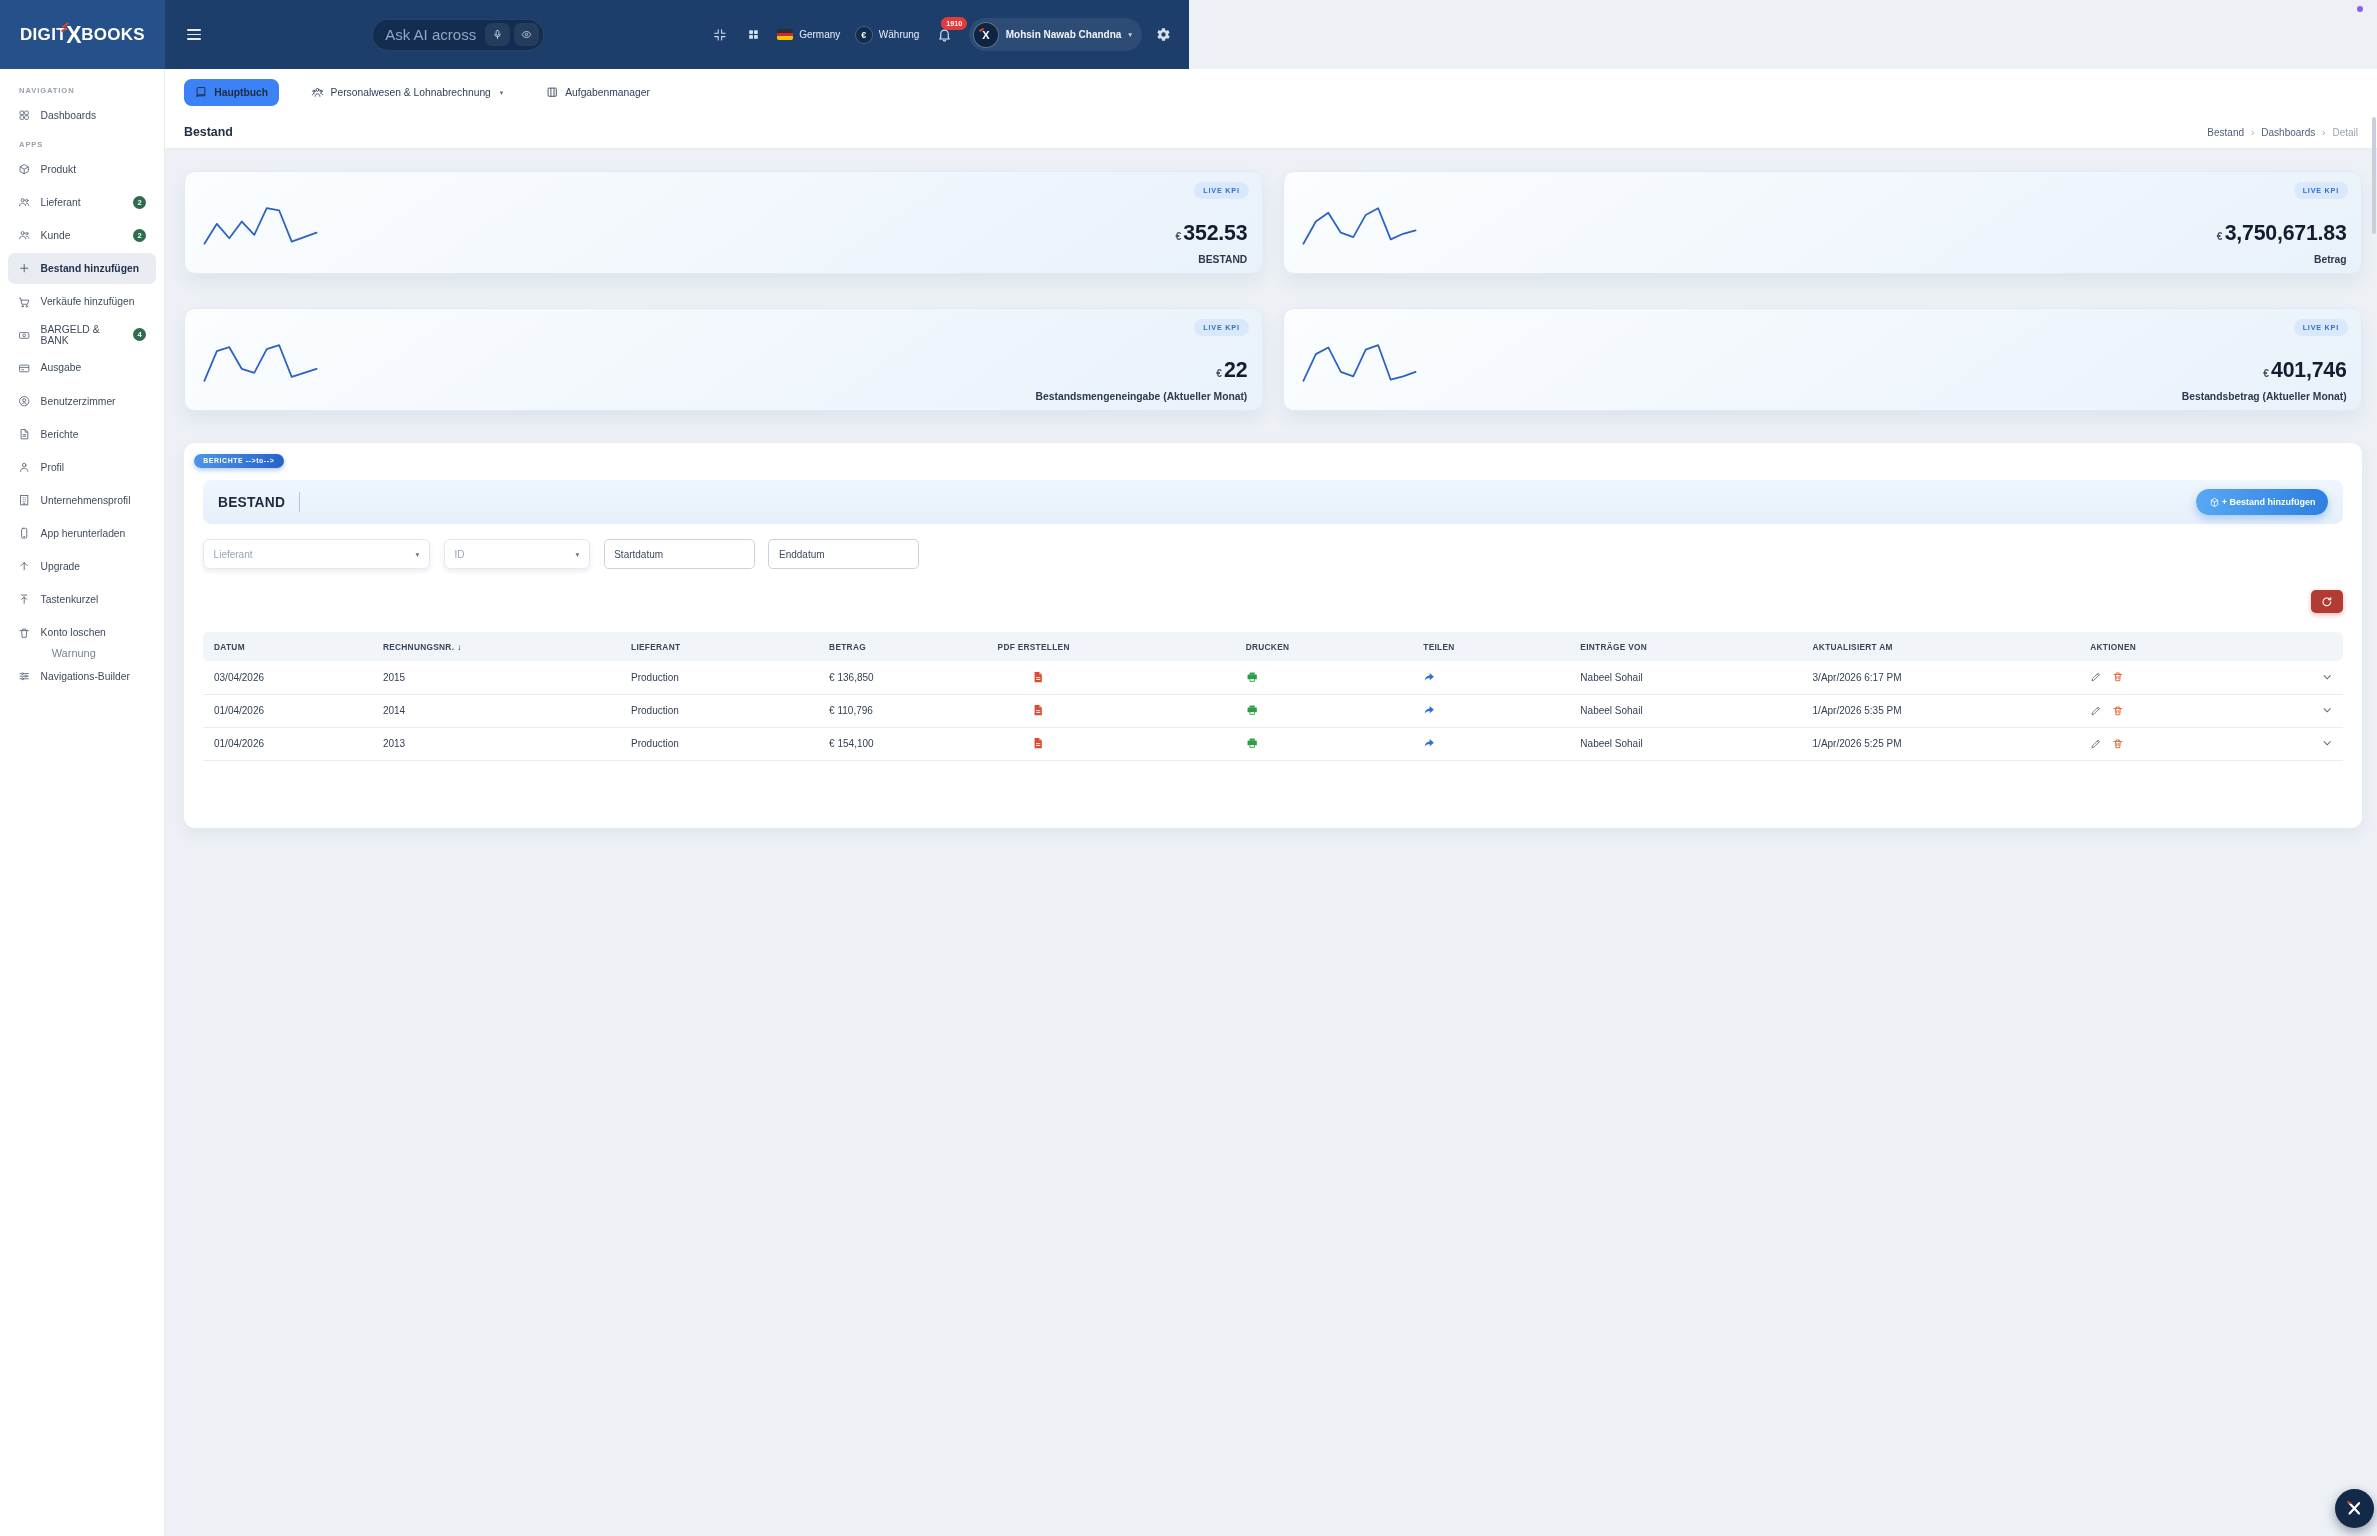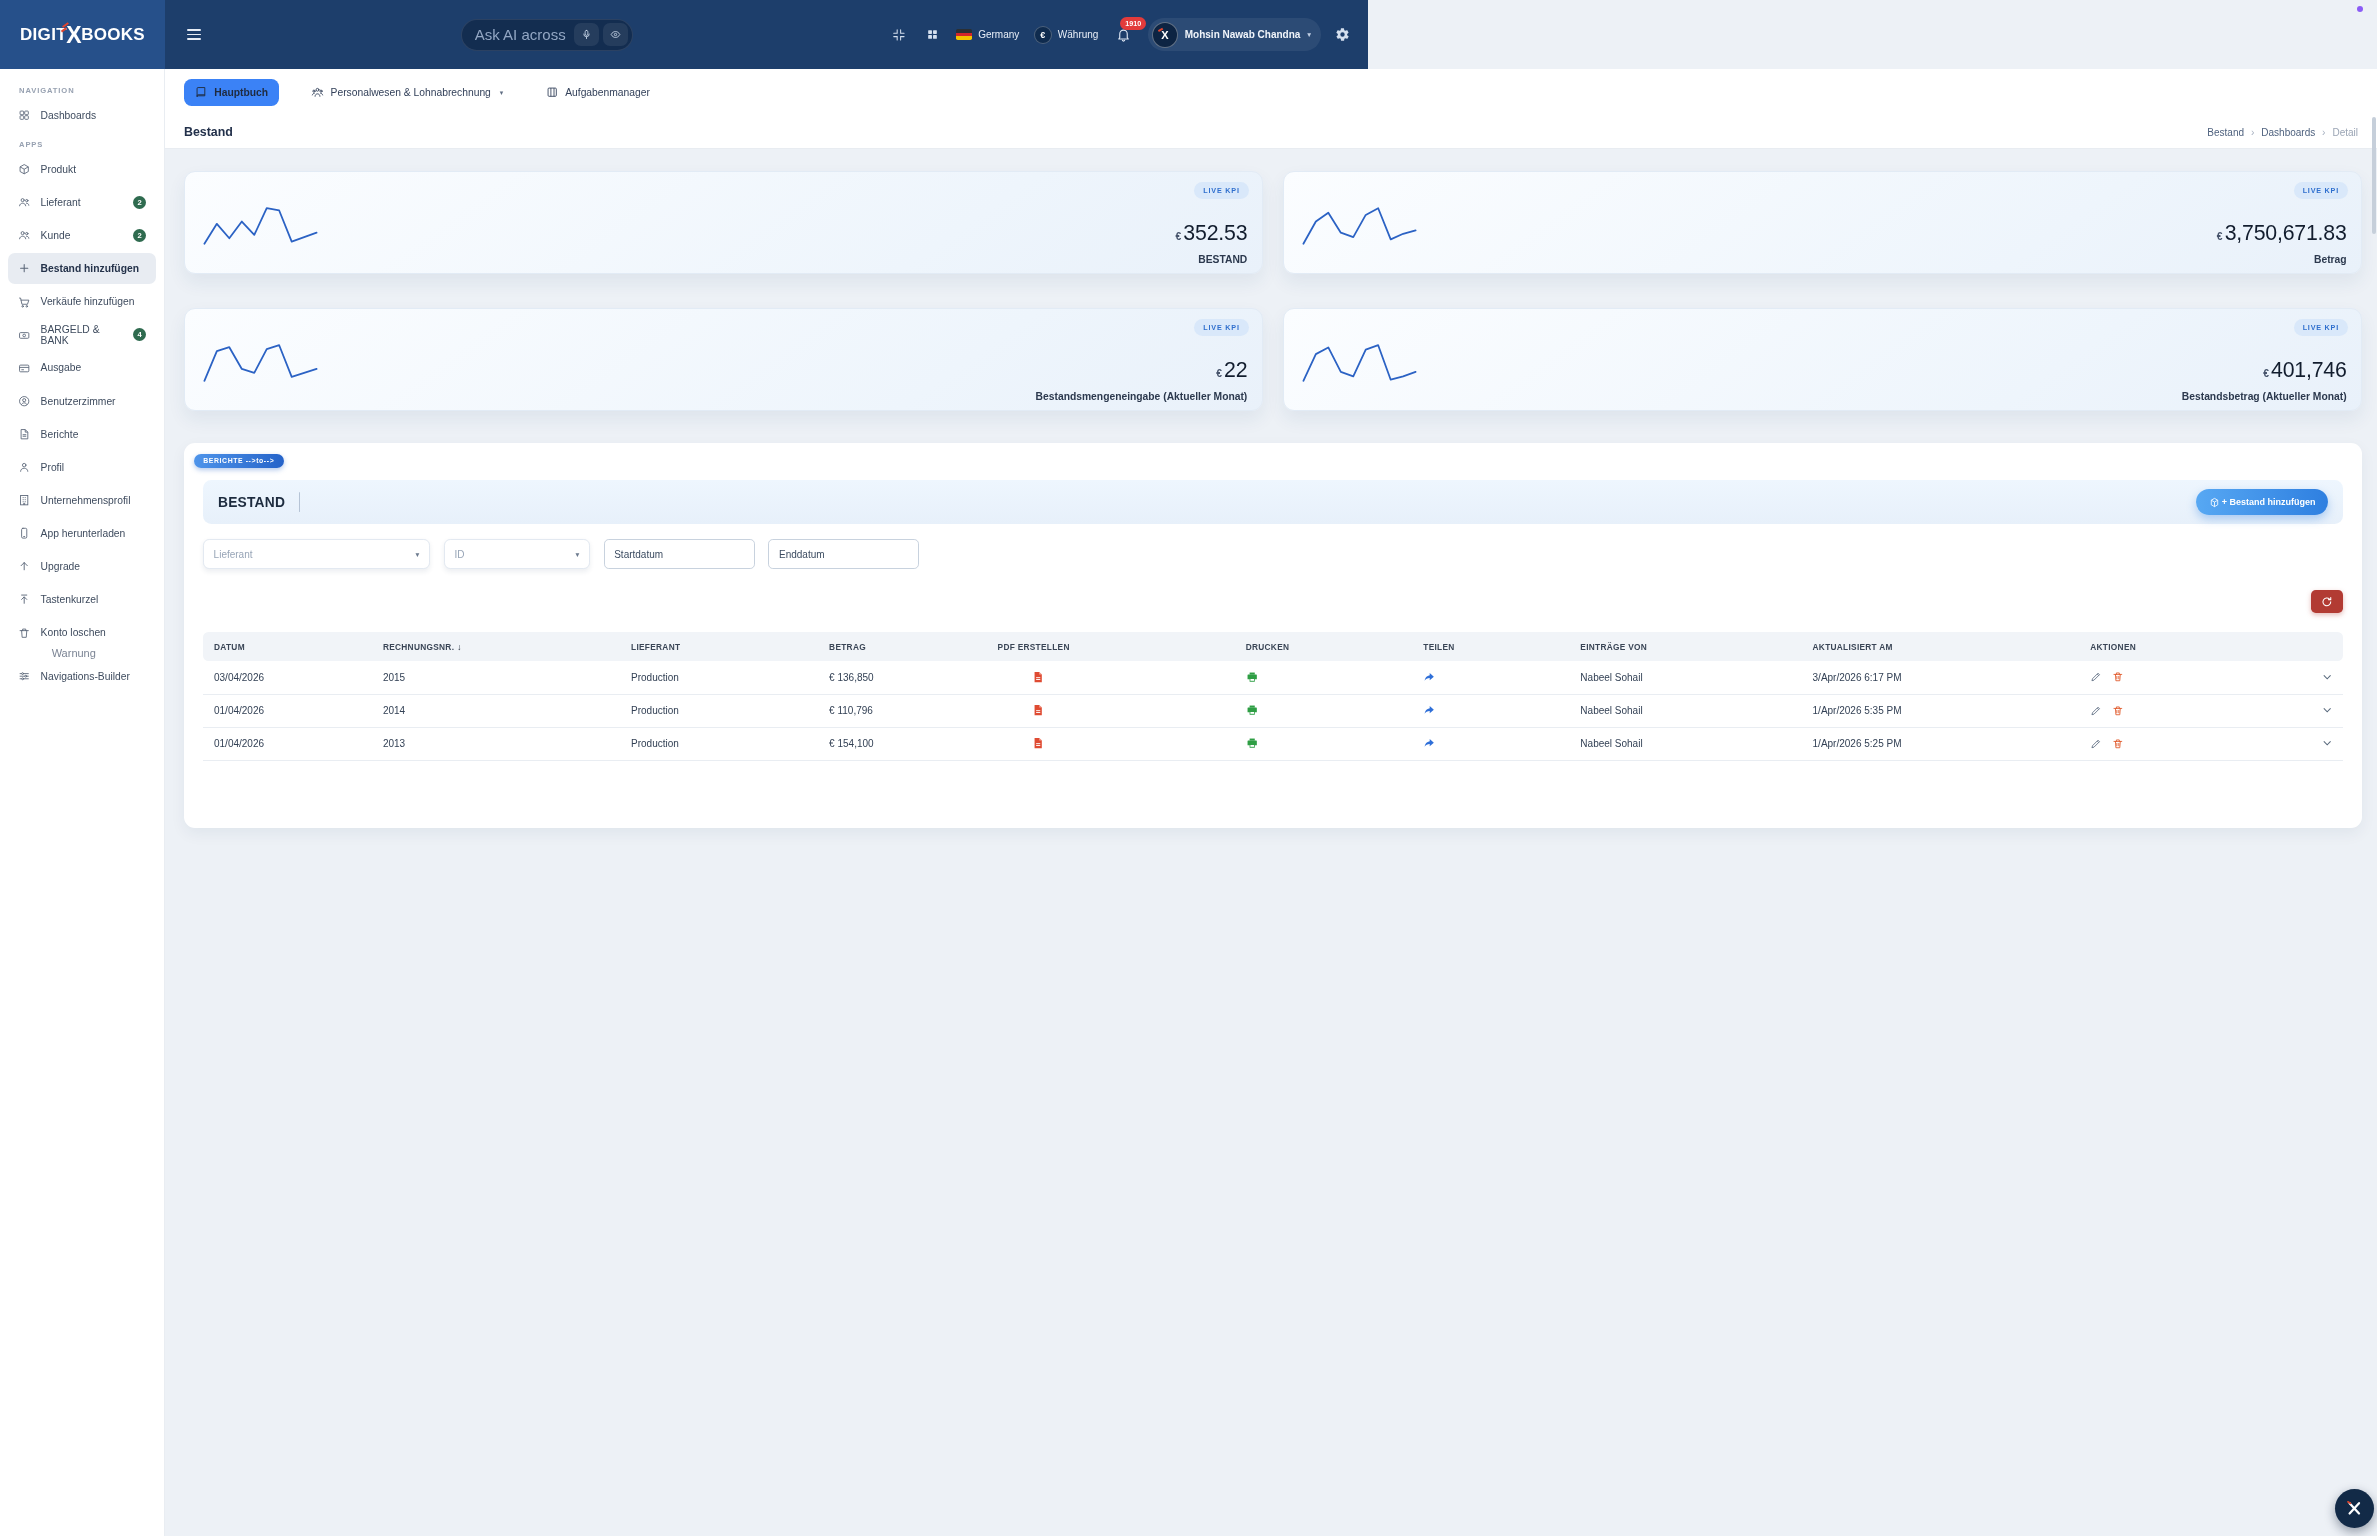--- a/index.html
+++ b/index.html
@@ -2,21 +2,21 @@
 <html style="font-size:11px"><head>
 <meta charset="utf-8">
 <style>
   *{box-sizing:border-box;margin:0;padding:0}
   html,body{width:1189px;height:768px;overflow:hidden;background:#edf1f6;font-family:"Liberation Sans",sans-serif}
   button{font-family:inherit;border:none;background:none;cursor:pointer;color:inherit}
   input{font-family:inherit}
   svg{display:block}
 
   
-  .topbar{position:fixed;top:0;left:0;width:1368px;height:69px;background:#1d3e6b;display:flex;z-index:50}
+  .topbar{position:fixed;top:0;left:0;width:1189px;height:69px;background:#1d3e6b;display:flex;z-index:50}
   .logo{width:165px;height:100%;background:#26508a;display:flex;align-items:center;justify-content:center;color:#fff;letter-spacing:0.3px}
   .lg1{font-size:17px;font-weight:700}
   .lgx{font-size:23px;font-weight:700;position:relative;margin:0 -0.7px;top:0.7px}
   .lgx::before{content:"";position:absolute;width:6.9px;height:2.1px;background:#e0442e;top:2.8px;left:-4.1px;transform:rotate(-35deg)}
   .lgx::after{content:"";position:absolute;width:5.5px;height:2.1px;background:#e0442e;top:6.9px;left:-5.5px;transform:rotate(-35deg)}
   .topmain{flex:1;display:flex;align-items:center;padding:0 18px;gap:14.4px;color:#dde6f3}
   .hamburger{display:flex;flex-direction:column;gap:3.1px;padding:4.1px}
   .hamburger span{width:14.4px;height:1.7px;background:#e7edf6;border-radius:1.4px}
   .tspacer{flex:1}
   .ai-search{width:172px;height:32px;border-radius:687px;background:rgba(8,24,48,.45);border:0.7px solid rgba(255,255,255,.10);display:flex;align-items:center;padding:3.4px 4.1px 3.4px 12.4px;gap:4.1px}
@@ -62,21 +62,21 @@
   .csep{color:#a7b1c0;font-size:10.3px}
 
   
   .content{position:absolute;top:149px;left:165px;right:0;bottom:0;background:#edf1f6;overflow:hidden;padding:22px 15px 0 19px}
   .kpi-grid{display:grid;grid-template-columns:1fr 1fr;column-gap:20.6px;row-gap:34px}
   .kpi{position:relative;height:103px;border-radius:11px;background:linear-gradient(145deg,#fbfdff 0%,#eef5fc 70%,#e9f1fa 100%);border:0.7px solid #e2ebf5;box-shadow:0 8.3px 18px rgba(30,64,120,.07);cursor:pointer}
   .livekpi{position:absolute;top:10.3px;right:13px;background:#d9e8fa;color:#2f6fce;font-size:7.2px;font-weight:700;letter-spacing:0.8px;padding:4.1px 9px;border-radius:687px}
   .spark{position:absolute;left:16.5px;top:27.5px}
   .kpival{position:absolute;right:14.4px;bottom:27.5px;display:flex;align-items:baseline;justify-content:flex-end}
   .kpieuro{font-size:10.3px;font-weight:600;color:#46536b;margin-right:2.1px}
-  .kpinum{font-size:21.3px;font-weight:400;color:#121d2e;letter-spacing:-0.2px}
+  .kpinum{font-size:21.3px;font-weight:700;color:#121d2e;letter-spacing:-0.2px}
   .kpilabel{position:absolute;right:14.4px;bottom:8.3px;font-size:10.3px;font-weight:600;color:#2c394e;text-align:right;white-space:nowrap}
 
   
   .report{position:relative;margin-top:32px;background:#fff;border-radius:11px;box-shadow:0 5.5px 15px rgba(20,45,90,.06);padding:9.6px 19px 27.5px;min-height:385px}
   .ribbon{position:absolute;top:11px;left:9.6px;background:linear-gradient(90deg,#4e94ea,#2563c9);color:#fff;font-size:6.9px;font-weight:700;letter-spacing:0.6px;padding:3.4px 9.6px;border-radius:687px;box-shadow:0 2.1px 5.5px rgba(37,99,201,.35)}
   .rband{margin-top:27.5px;height:44px;background:linear-gradient(180deg,#eef6fe,#e7f0fa);border-radius:8.3px;display:flex;align-items:center;padding:0 15px}
   .rtitle{font-size:13.8px;font-weight:800;color:#1d2b3e;letter-spacing:0.2px}
   .rdiv{width:1.4px;height:20.6px;background:#b6c4d6;margin-left:13.8px;border-radius:1.4px}
   .addbtn{margin-left:auto;display:flex;align-items:center;gap:2px;background:linear-gradient(90deg,#57a8f3,#2e7fe0);color:#fff;font-size:9px;font-weight:700;padding:7.6px 12.4px;border-radius:687px;box-shadow:0 4.1px 9.6px rgba(46,127,224,.35)}
   .filters{margin-top:15px;display:flex;gap:13.8px;align-items:center}

